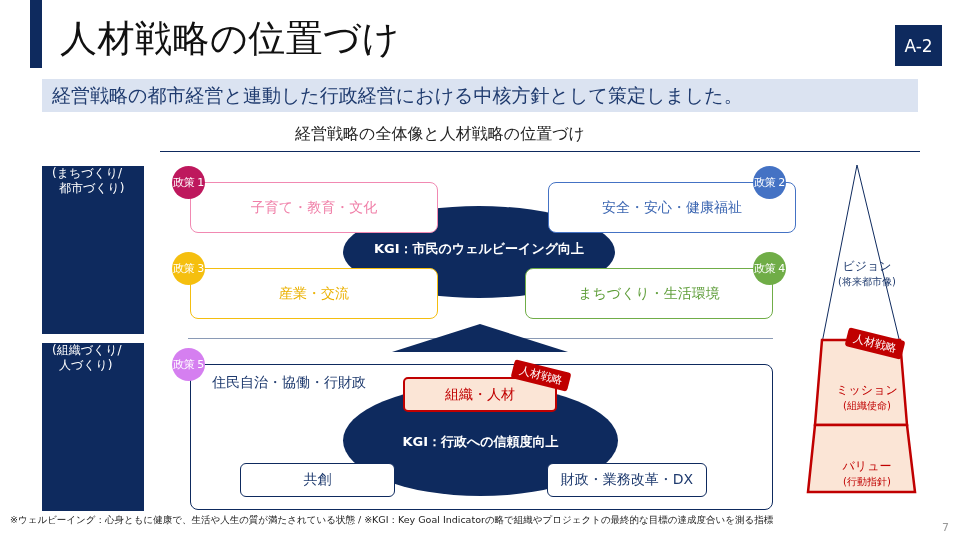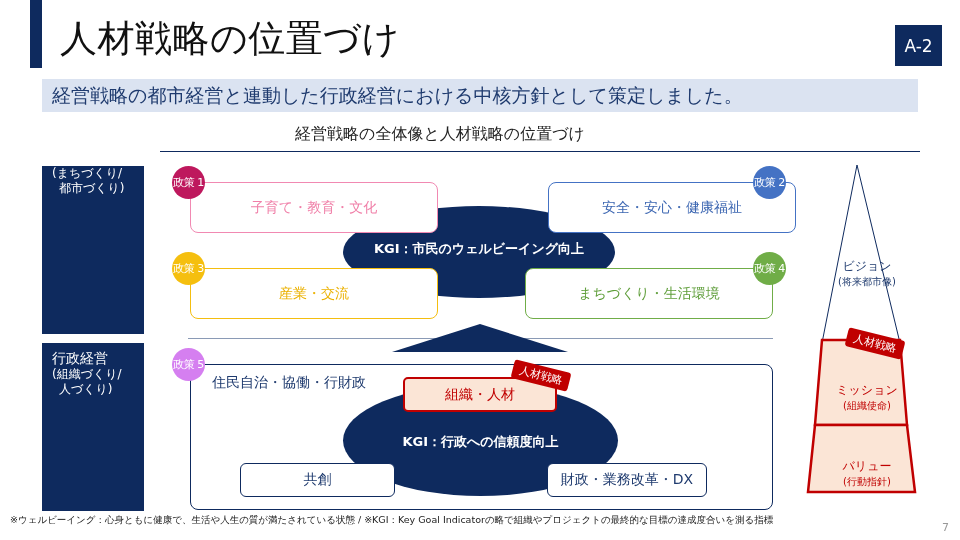--- a/index.html
+++ b/index.html
@@ -82,21 +82,20 @@
 <div class="abs subtitle">経営戦略の都市経営と連動した行政経営における中核方針として策定しました。</div>
 
 <div class="abs diagram-title">経営戦略の全体像と人材戦略の位置づけ</div>
 <div class="abs diagram-rule"></div>
 
 <div class="abs side-box side-a">
   <span class="side-sub">(まちづくり/</span>
   <span class="side-sub2">都市づくり)</span>
 </div>
 <div class="abs side-box side-b">
-  <span class="side-main">行政経営</span>
   <span class="side-sub">(組織づくり/</span>
   <span class="side-sub2">人づくり)</span>
 </div>
 
 <div class="abs kgi-top"></div>
 
 <div class="abs policy-box pb1 z2">子育て・教育・文化</div>
 <div class="abs policy-box pb2 z2">安全・安心・健康福祉</div>
 <div class="abs policy-box pb3 z2">産業・交流</div>
 <div class="abs policy-box pb4 z2">まちづくり・生活環境</div>

